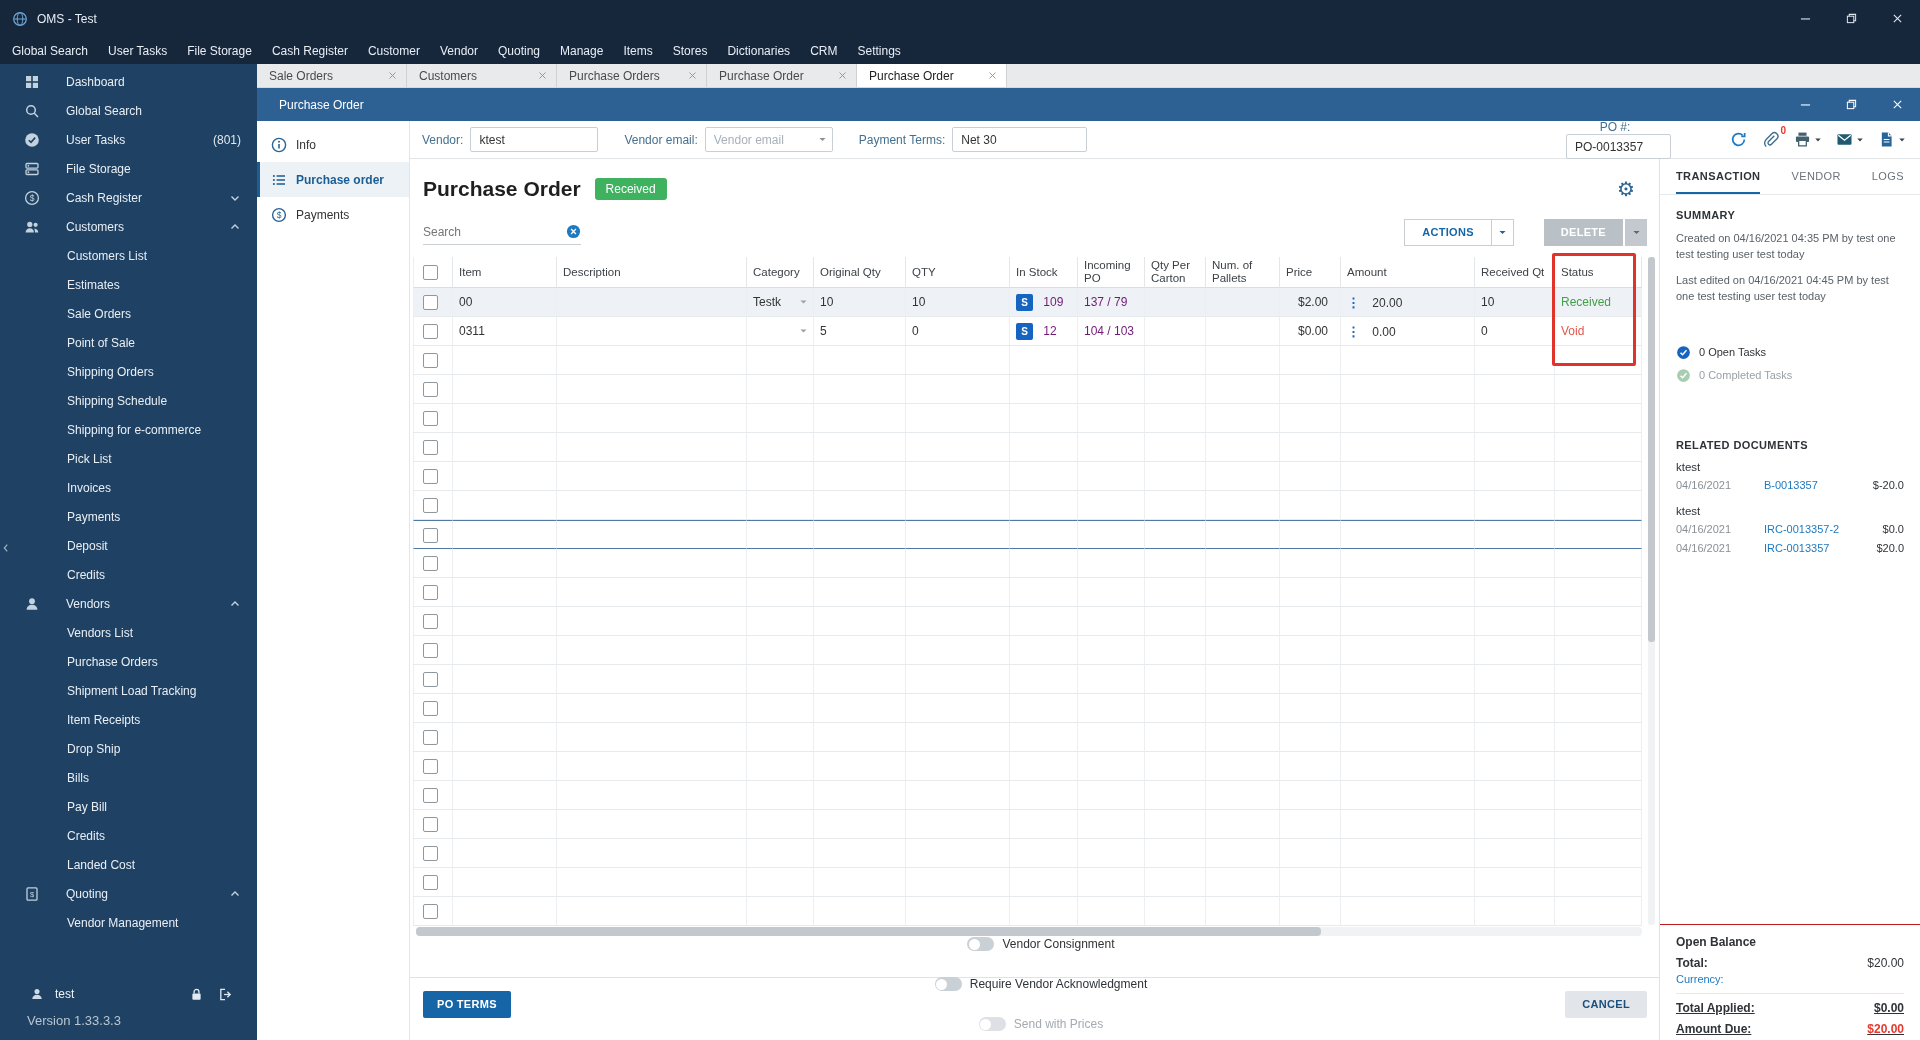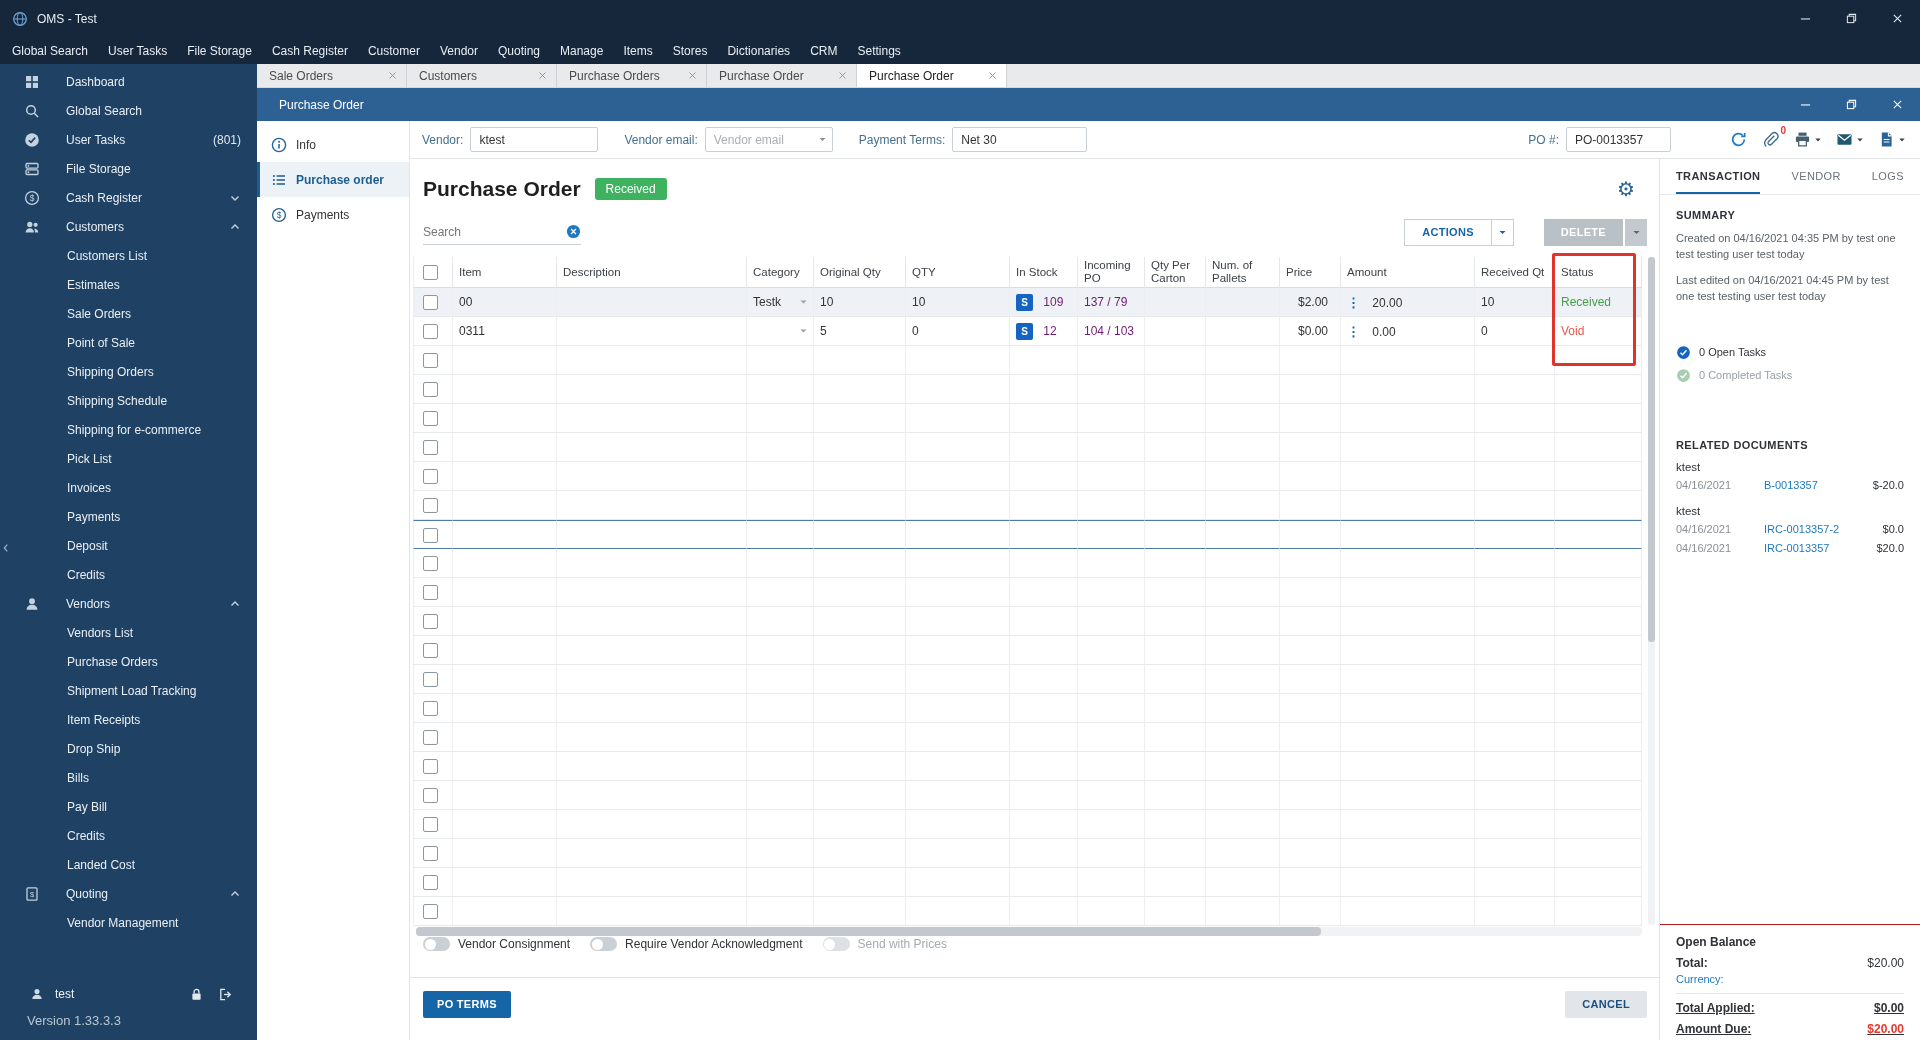--- a/index.html
+++ b/index.html
@@ -52,21 +52,21 @@
   
   .po-toolbar { position:absolute; left:410px; top:121px; right:0; height:38px; background:#fff; border-bottom:1px solid #e3e6e9; display:flex; align-items:center; padding-left:12px; z-index:3; }
   .tb-label { color:#44708f; font-size:12px; margin-right:7px; white-space:nowrap; }
   .tb-input { height:25px; border:1px solid #c9cfd4; border-radius:2px; padding:0 8px; font-size:12px; color:#333; font-family:inherit; background:#fff; outline:none; }
   .tb-input::placeholder { color:#a7b0b8; }
   .w-vendor { width:128px; margin-right:26px; }
   .tb-select { position:relative; display:inline-flex; margin-right:26px; }
   .w-email { width:128px; padding-right:22px; }
   .sel-caret { position:absolute; right:6px; top:8px; width:9px; height:9px; color:#8a9096; }
   .w-terms { width:135px; }
-  .tb-po { margin-left:auto; display:flex; align-items:center; }
+  .tb-po { margin-left:auto; display:flex; align-items:center;flex-direction:column; }
   .w-po { width:105px; }
   .top-icons { margin-left:58px; margin-right:14px; display:flex; align-items:center; gap:13px; }
   .ticon { position:relative; width:19px; height:19px; display:flex; align-items:center; justify-content:center; cursor:pointer; }
   .ticon svg { width:17px; height:17px; }
   .icon-group { display:flex; align-items:center; gap:2px; cursor:pointer; }
   .caret-sm { width:8px; height:8px; color:#39434c; }
   .sync { color:#1e7ac0; }
   .attach { color:#3c6e8f; }
   .print { color:#44606f; }
   .mail { color:#1f5a70; }
@@ -120,21 +120,21 @@
   .price-cell { text-align:right; padding-right:12px !important; }
   .kebab { color:#1565c0; font-weight:bold; font-size:13px; margin-right:10px; letter-spacing:-1px; cursor:pointer; }
   .status-text[data-color="green"] { color:#43a047; }
   .status-text[data-color="red"] { color:#e2574c; }
   .vscroll { position:absolute; left:1235px; top:0; width:7px; height:668px; background:#f1f2f3; border-radius:3px; }
   .vthumb { position:absolute; top:0; left:0; width:100%; height:385px; background:#c2c8cd; border-radius:3px; }
   .hscroll { position:absolute; left:3px; bottom:1px; width:1226px; height:9px; background:#f1f2f3; border-radius:4px; }
   .hthumb { position:absolute; top:0; left:0; width:905px; height:100%; background:#c2c8cd; border-radius:4px; }
 
   
-  .toggles-row { height:40px; display:flex; align-items:flex-start; gap:20px; padding-left:13px; }
+  .toggles-row { height:40px; display:flex; align-items:center; gap:26px; padding-left:13px;flex-direction:column; }
   .toggle { display:flex; align-items:center; gap:8px; cursor:pointer; }
   .pill { width:27px; height:14px; border-radius:7px; background:#c9d0d6; position:relative; }
   .pill::after { content:''; position:absolute; left:1.5px; top:1.5px; width:11px; height:11px; border-radius:50%; background:#fff; }
   .toggle-label { font-size:12px; color:#2f3338; }
   .toggle.disabled .toggle-label { color:#a3aab1; }
   .toggle.disabled .pill { background:#dde1e5; }
   .po-footer { flex:1; border-top:1px solid #e0e3e6; display:flex; align-items:center; padding:0 12px 10px 13px; }
   .po-terms-btn { background:#1565a7; color:#fff; font-size:11px; font-weight:bold; height:27px; padding:0 14px; border-radius:2px; display:flex; align-items:center; letter-spacing:.3px; cursor:pointer; }
   .cancel-btn { margin-left:auto; background:#e2e6ea; color:#1b4f7e; font-size:11px; font-weight:bold; height:27px; padding:0 17px; border-radius:2px; display:flex; align-items:center; letter-spacing:.3px; cursor:pointer; }
 

